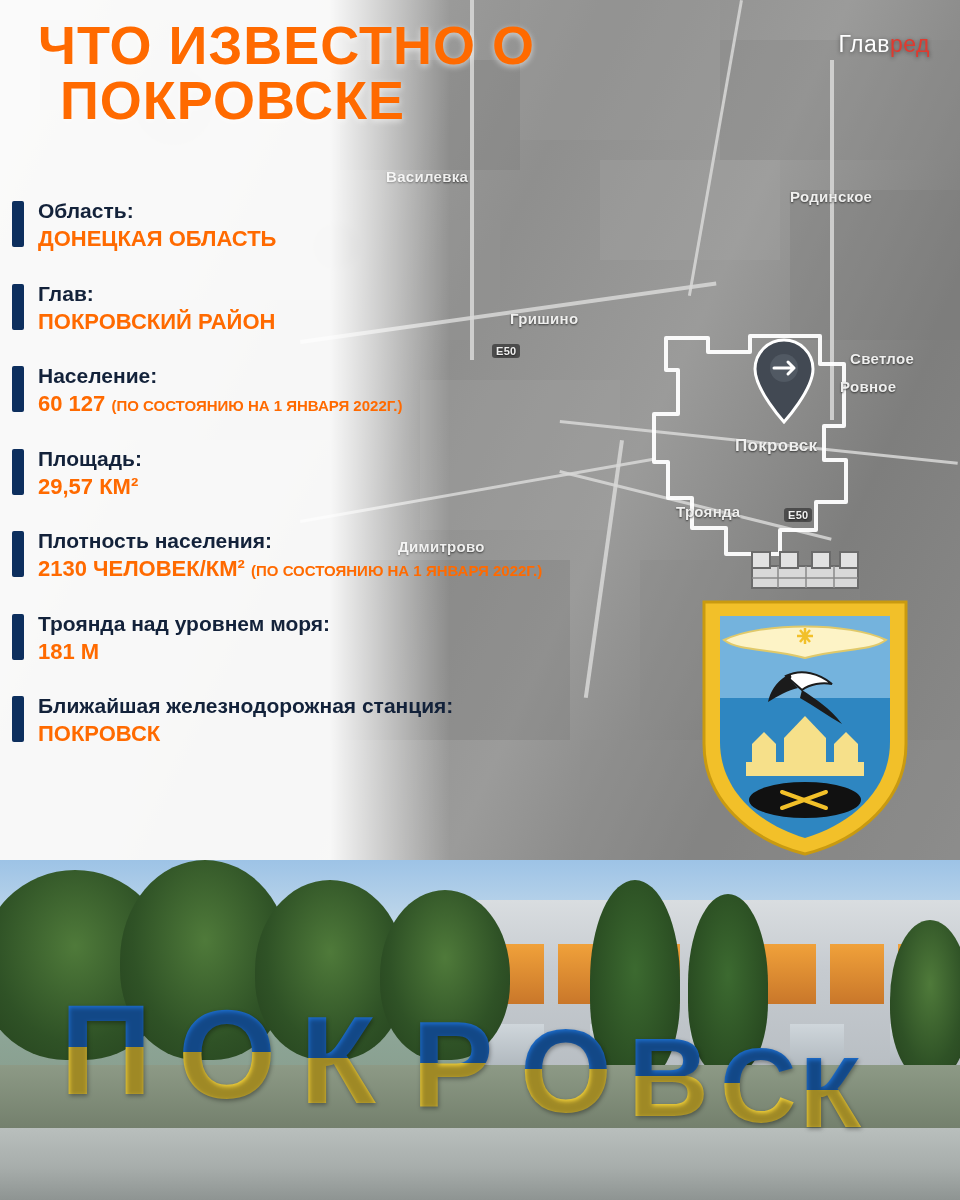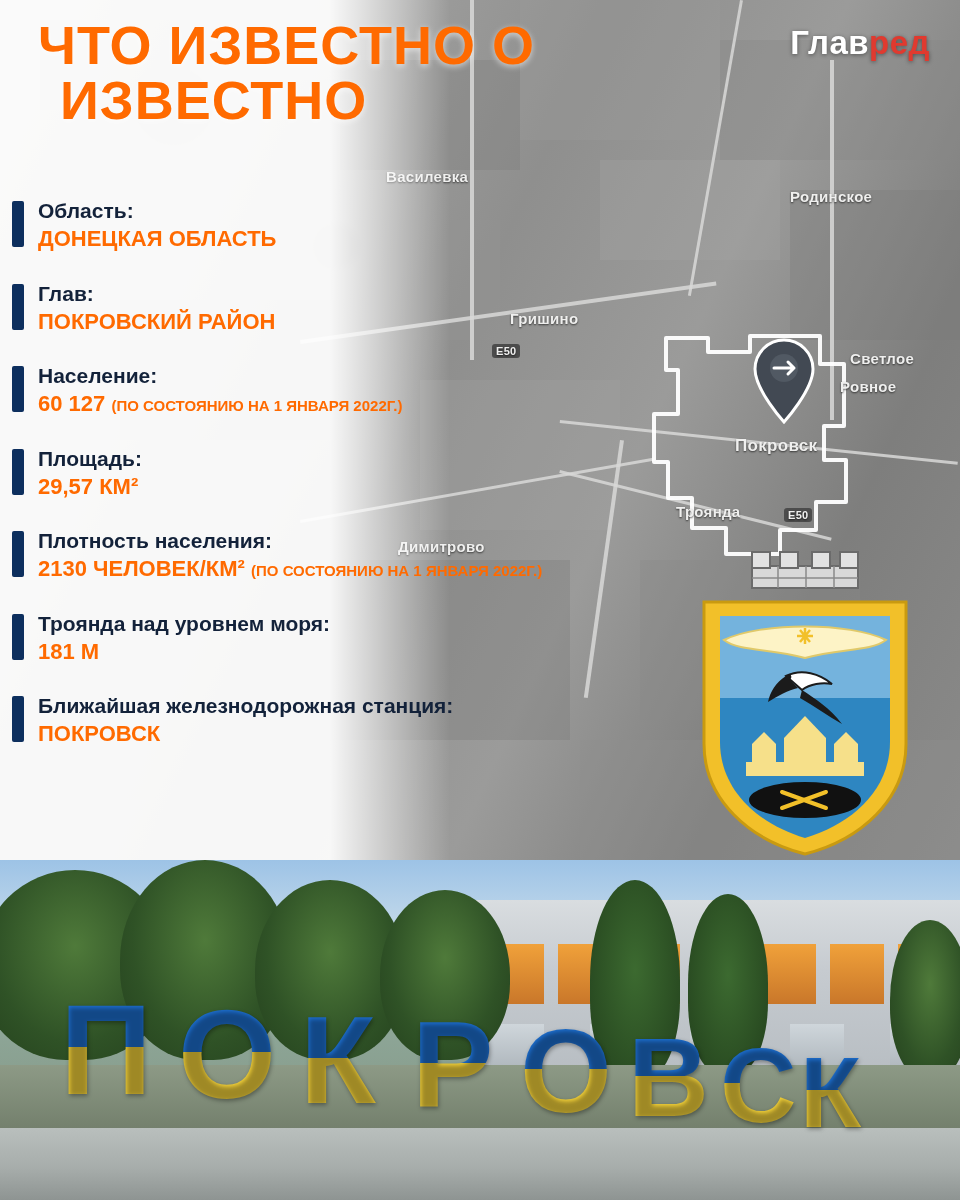--- a/index.html
+++ b/index.html
@@ -81,23 +81,23 @@
     line-height: 1.02;
     font-weight: 900;
     letter-spacing: 1px;
     text-shadow: 0 2px 6px rgba(255,255,255,.6);
   }
   .title-line.second { margin-left: 22px; }
 
   
   .logo {
     position: absolute;
-    right: 30px; top: 24px;
-    font-size: 33px;
-    font-weight: 700;
+    right: 30px; top: 31px;
+    font-size: 23px;
+    font-weight: 400;
     letter-spacing: .5px;
     z-index: 7;
     text-shadow: 0 1px 4px rgba(0,0,0,.45);
   }
   .logo .glav { color: #ffffff; }
   .logo .red { color: #e03a2f; }
 
   
   .facts {
     position: absolute;
@@ -250,21 +250,21 @@
     <div class="maplabel" style="left:676px; top:503px;text-align:center;">Троянда</div>
     <div class="maplabel" style="left:398px; top:538px;">Димитрово</div>
     <div class="maplabel" style="left:492px; top:344px; font-size:11px; background:#4c4c4c; padding:1px 4px; border-radius:3px;">Е50</div>
     <div class="maplabel" style="left:784px; top:508px; font-size:11px; background:#4c4c4c; padding:1px 4px; border-radius:3px;">Е50</div>
   </div>
 
   <div class="left-panel"></div>
 
   <div class="title">
     <div class="title-line">ЧТО ИЗВЕСТНО О</div>
-    <div class="title-line second">ИЗВЕСТНО</div>
+    <div class="title-line second">ПОКРОВСКЕ</div>
   </div>
 
   <div class="logo">
     <span class="glav">Глав</span><span class="red">ред</span>
   </div>
 
   <div class="facts">
 
     <div class="fact">
       <div class="bar"></div>

